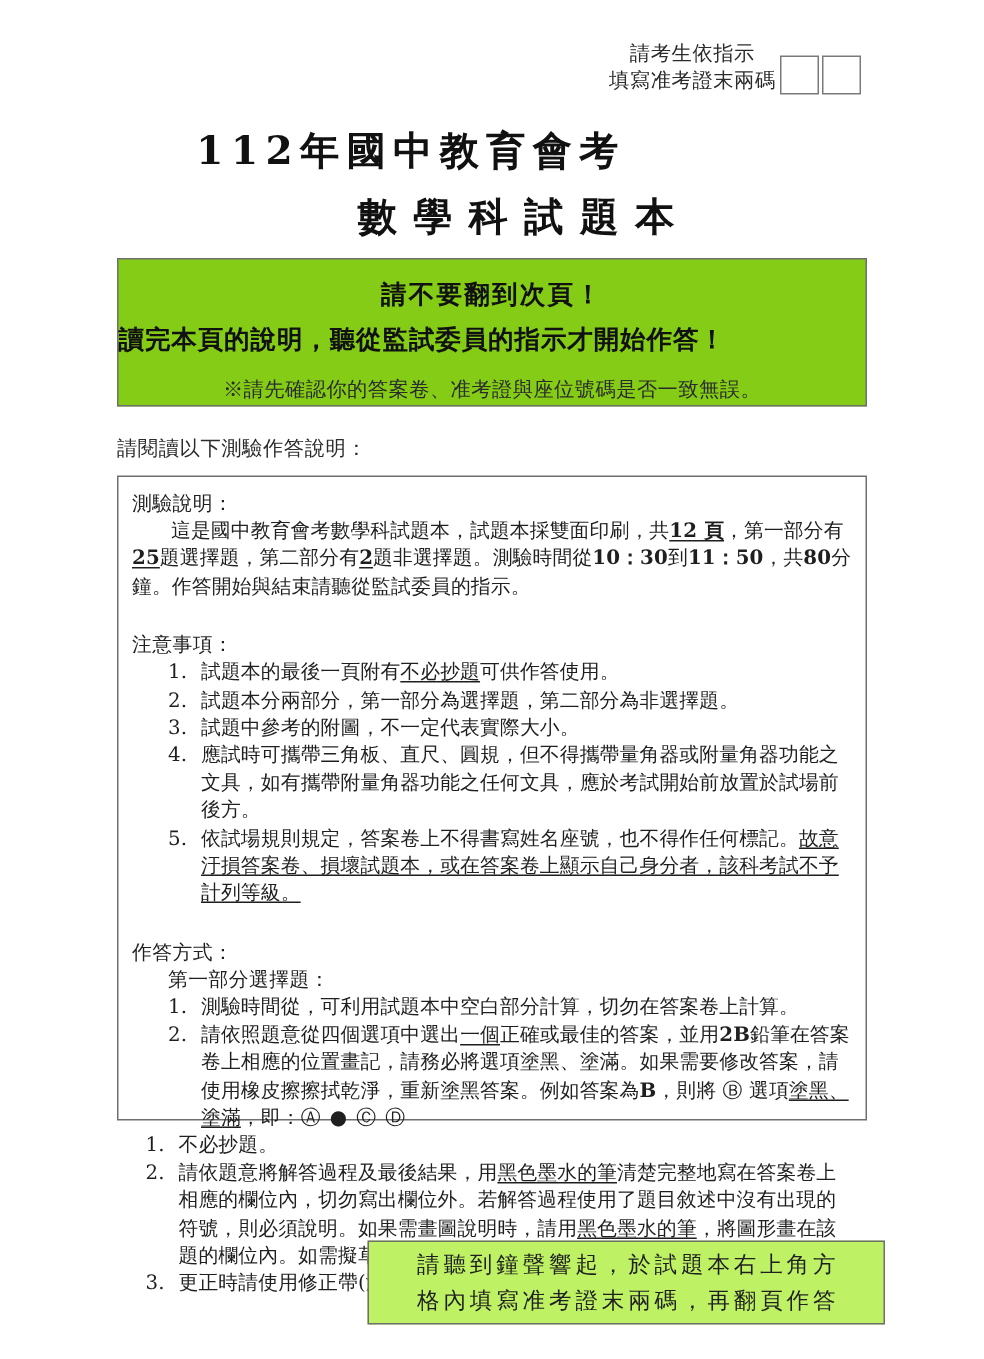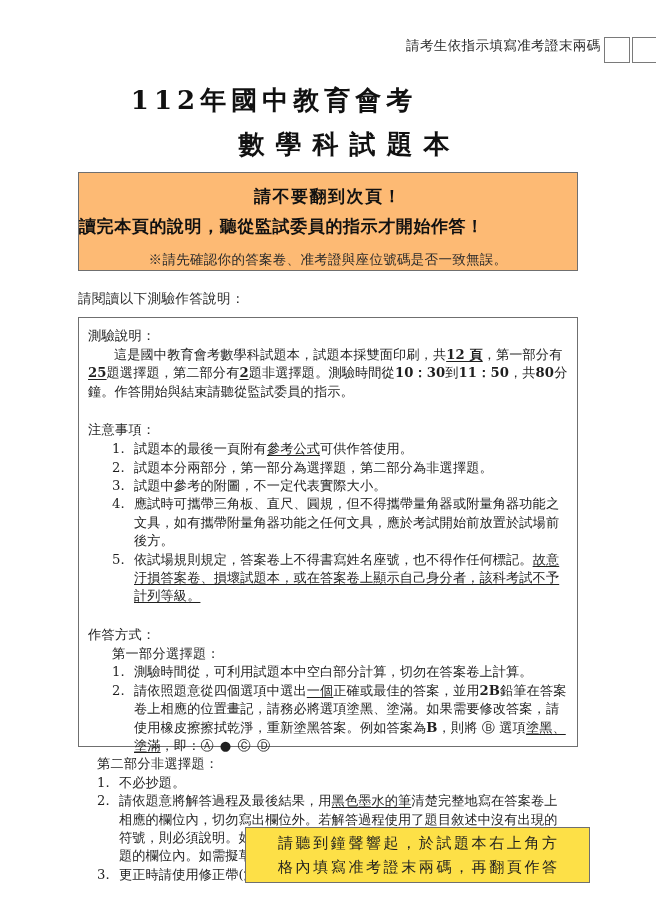--- a/index.html
+++ b/index.html
@@ -23,21 +23,21 @@
   
   .admit-header {
     position: absolute;
     left: 406px;
     top: 26px;
     display: flex;
     align-items: center;
   }
   .admit-lines {
     display: flex;
-    flex-direction: row;
+    flex-direction: column;
     font-size: 13.5px;
     line-height: 18px;
     letter-spacing: 0.4px;
     white-space: nowrap;
     color: #2b2b2b;
     align-items: center;
   }
   .admit-boxes {
     display: flex;
     margin-left: 3px;
@@ -78,21 +78,21 @@
 
   
   .warn-box {
     position: absolute;
     left: 78px;
     top: 172px;
     width: 500px;
     height: 99px;
     border: 1.4px solid #6f6f6f;
     box-sizing: border-box;
-    background: #fdba74;
+    background: #84cc16;
   }
   .warn-l1 {
     text-align: center;
     font-size: 17px;
     font-weight: bold;
     letter-spacing: 1.5px;
     margin-top: 12px;
     color: #111;
   }
   .warn-l2 {
@@ -183,21 +183,21 @@
 
   
   .bottom-box {
     position: absolute;
     left: 245px;
     top: 827px;
     width: 345px;
     height: 56px;
     border: 1.4px solid #6f6f6f;
     box-sizing: border-box;
-    background: #fde047;
+    background: #bef264;
     display: flex;
     flex-direction: column;
     justify-content: center;
   }
   .bottom-box div {
     text-align: center;
     font-size: 15px;
     letter-spacing: 2.6px;
     text-indent: 2.6px;
     line-height: 24px;
@@ -231,35 +231,34 @@
 
   <div class="readme-line">請閱讀以下測驗作答說明：</div>
 
   <div class="main-box">
 
     <div class="sec-head">測驗說明：</div>
     <p class="para"><span>這是國中教育會考數學科試題本，試題本採雙面印刷，共</span><u class="ul"><b class="hv">12 頁</b></u><span>，第一部分有</span><u class="ul"><b class="hv">25</b></u><span>題選擇題，第二部分有</span><u class="ul"><b class="hv">2</b></u><span>題非選擇題。測驗時間從</span><b class="hv">10：30</b><span>到</span><b class="hv">11：50</b><span>，共</span><b class="hv">80</b><span>分鐘。作答開始與結束請聽從監試委員的指示。</span></p>
 
     <div class="sec-head tight">注意事項：</div>
     <ul class="olist">
-      <li><span class="num">1.</span><span>試題本的最後一頁附有</span><u class="ul">參考公式</u><span>可供作答使用。</span></li>
+      <li><span class="num">1.</span><span>試題本的最後一頁附有</span><u class="ul">不必抄題</u><span>可供作答使用。</span></li>
       <li><span class="num">2.</span><span>試題本分兩部分，第一部分為選擇題，第二部分為非選擇題。</span></li>
       <li><span class="num">3.</span><span>試題中參考的附圖，不一定代表實際大小。</span></li>
       <li><span class="num">4.</span><span>應試時可攜帶三角板、直尺、圓規，但不得攜帶量角器或附量角器功能之文具，如有攜帶附量角器功能之任何文具，應於考試開始前放置於試場前後方。</span></li>
       <li><span class="num">5.</span><span>依試場規則規定，答案卷上不得書寫姓名座號，也不得作任何標記。</span><u class="ul">故意汙損答案卷、損壞試題本，或在答案卷上顯示自己身分者，該科考試不予計列等級。</u></li>
     </ul>
 
     <div class="sec-head tight">作答方式：</div>
     <div class="sub-head">第一部分選擇題：</div>
     <ul class="olist">
       <li><span class="num">1.</span><span>測驗時間從，可利用試題本中空白部分計算，切勿在答案卷上計算。</span></li>
       <li><span class="num">2.</span><span>請依照題意從四個選項中選出</span><u class="ul">一個</u><span>正確或最佳的答案，並用</span><b class="hv">2B</b><span>鉛筆在答案卷上相應的位置畫記，請務必將選項塗黑、塗滿。如果需要修改答案，請使用橡皮擦擦拭乾淨，重新塗黑答案。例如答案為</span><b class="hv">B</b><span>，則將 Ⓑ 選項</span><u class="ul">塗黑、塗滿</u><span>，即：</span><span class="opt">Ⓐ ● Ⓒ Ⓓ</span></li>
     </ul>
 
-    <div class="sub-head shallow">第二部分非選擇題：</div>
     <ul class="olist shallow">
       <li><span class="num">1.</span><span>不必抄題。</span></li>
       <li><span class="num">2.</span><span>請依題意將解答過程及最後結果，用</span><u class="ul">黑色墨水的筆</u><span>清楚完整地寫在答案卷上相應的欄位內，切勿寫出欄位外。若解答過程使用了題目敘述中沒有出現的符號，則必須說明。如果需畫圖說明時，請用</span><u class="ul">黑色墨水的筆</u><span>，將圖形畫在該題的欄位內。如需擬草稿，請使用試題本空白處。</span></li>
       <li><span class="num">3.</span><span>更正時請使用修正帶(液)修正後，重新書寫解答過程。</span></li>
     </ul>
 
   </div>
 
   <div class="bottom-box">
     <div>請聽到鐘聲響起，於試題本右上角方</div>

